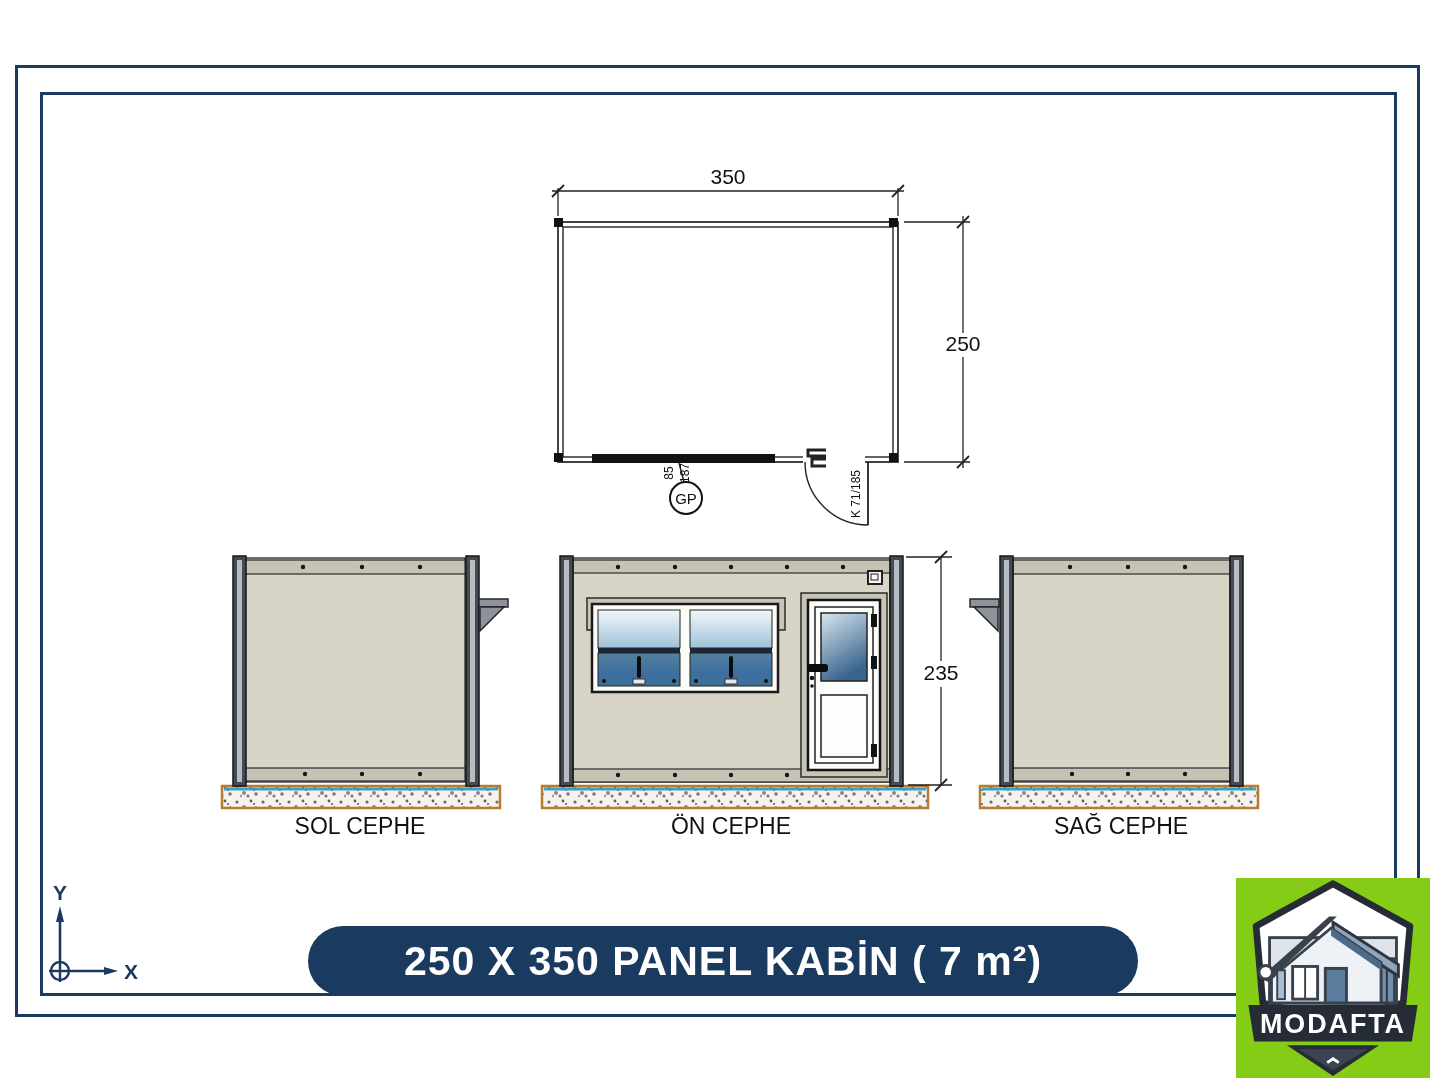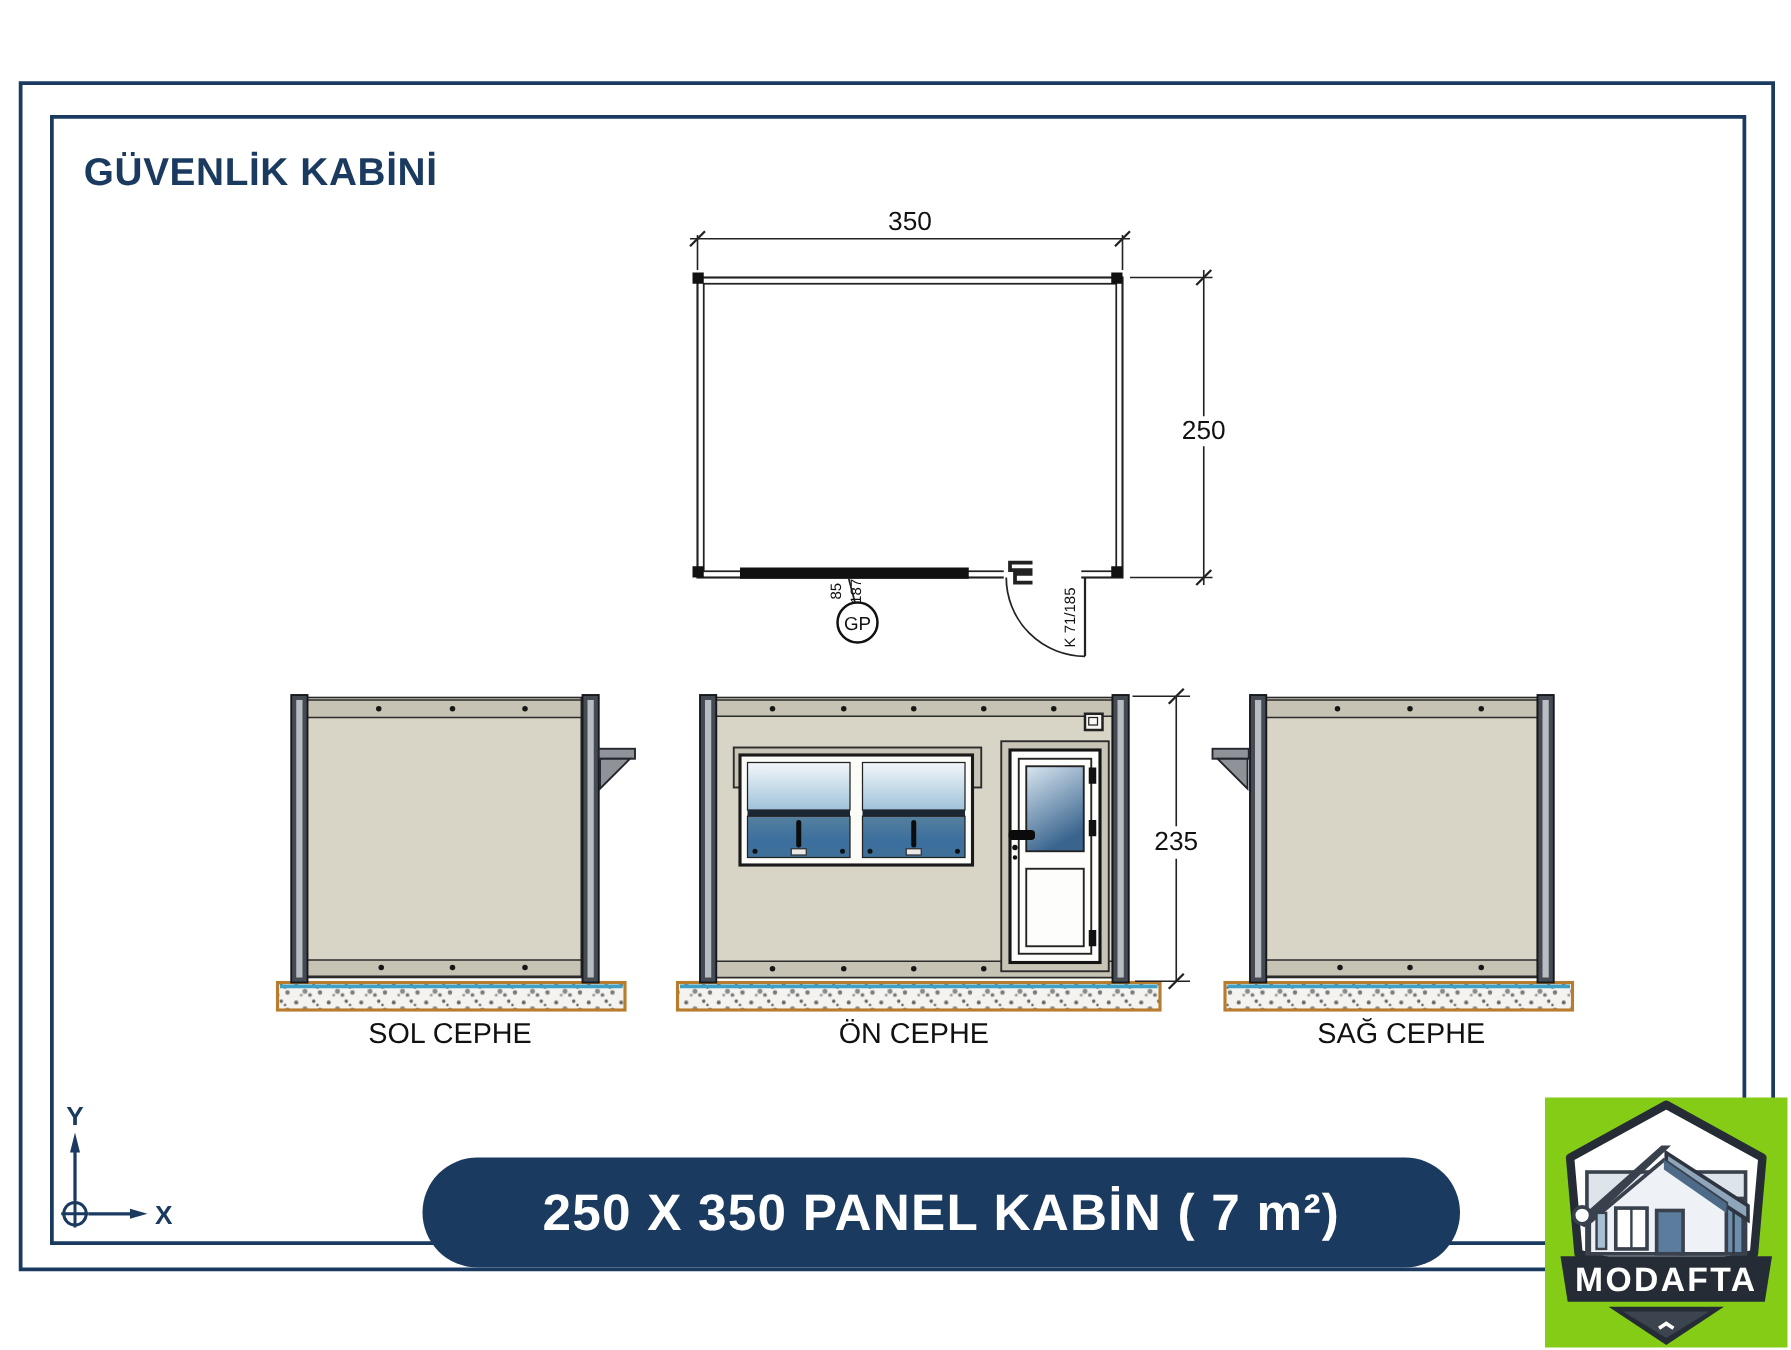--- a/index.html
+++ b/index.html
@@ -5,21 +5,21 @@
   html,body{margin:0;padding:0;background:#fff;}
   .canvas{position:relative;width:1433px;height:1080px;background:#fff;overflow:hidden;
           font-family:"Liberation Sans",sans-serif;}
   .outer-border{position:absolute;left:15px;top:65px;width:1399px;height:946px;
                 border:3px solid var(--navy);z-index:1;}
   .inner-border{position:absolute;left:40px;top:92px;width:1351px;height:898px;
                 border:3px solid var(--navy);z-index:1;}
   .page-title{position:absolute;left:67px;top:120px;font-size:31px;font-weight:bold;
               color:var(--navy);letter-spacing:.5px;z-index:3;}
   .drawing{position:absolute;left:0;top:0;z-index:2;}
-  .banner{position:absolute;left:338px;top:926px;width:830px;height:88px;border-radius:44px;
+  .banner{position:absolute;left:308px;top:926px;width:830px;height:70px;border-radius:44px;
           background:var(--navy);color:var(--banner-text);display:flex;align-items:center;
           justify-content:center;font-size:41px;font-weight:bold;letter-spacing:1px;z-index:5;}
   .logo-box{position:absolute;left:1236px;top:878px;width:194px;height:200px;background:#84cc16;
             z-index:6;}
   
   text{font-family:"Liberation Sans",sans-serif;}
   .dim{font-size:21px;fill:#111;}
   .dim-sm{font-size:12px;fill:#111;}
   .lbl{font-size:23px;fill:#111;}
   .gp-txt{font-size:15px;fill:#111;}
@@ -28,21 +28,20 @@
   .navy-ln{stroke:var(--navy);fill:none;}
 </style>
 </head>
 <body>
 
 <div class="canvas">
 
   <div class="outer-border"></div>
   <div class="inner-border"></div>
 
-  <div class="page-title">GÜVENLİK KABİNİ</div>
 
   <svg class="drawing" width="1433" height="1080" viewBox="0 0 1433 1080">
     <defs>
       <pattern id="speckle" width="26" height="14" patternUnits="userSpaceOnUse">
         <rect width="26" height="14" fill="#f4f3f0"></rect>
         <circle cx="3" cy="4" r="1.6" fill="#6b6b6b"></circle>
         <circle cx="10" cy="9" r="2" fill="#8a8a8a"></circle>
         <circle cx="17" cy="3" r="1.4" fill="#5f5f5f"></circle>
         <circle cx="22" cy="10" r="1.8" fill="#7a7a7a"></circle>
         <circle cx="7" cy="12" r="1.2" fill="#999999"></circle>

